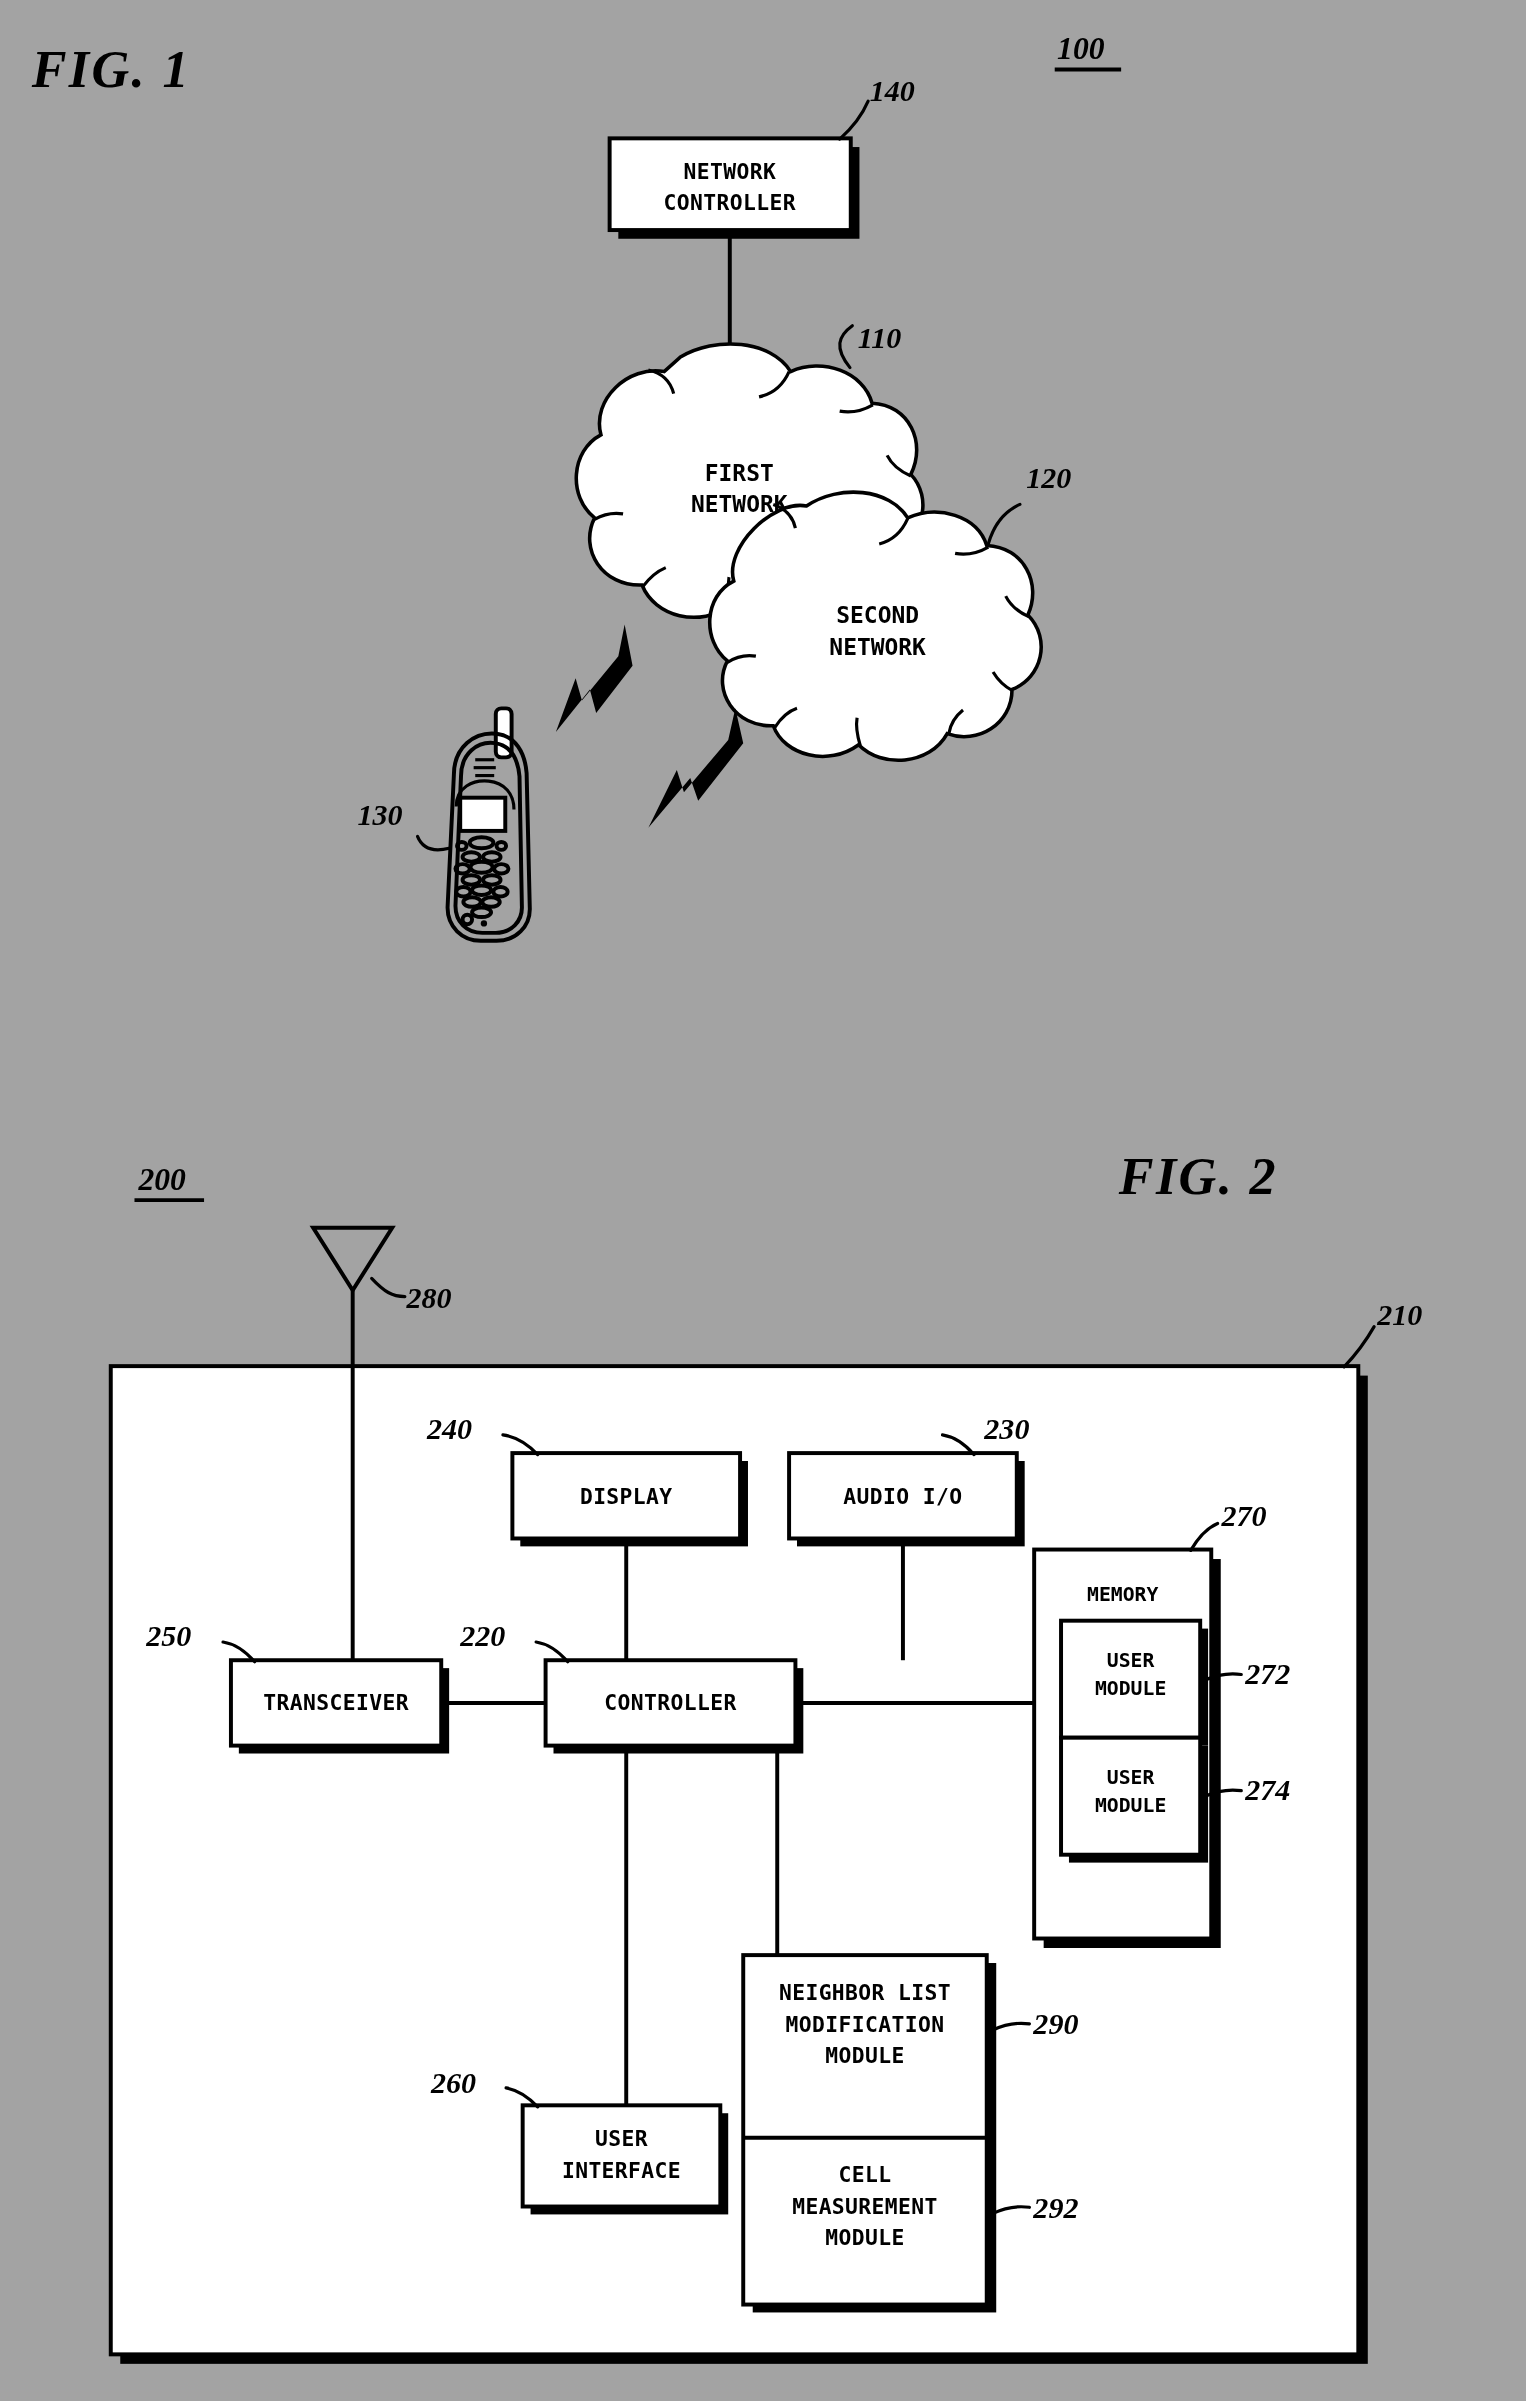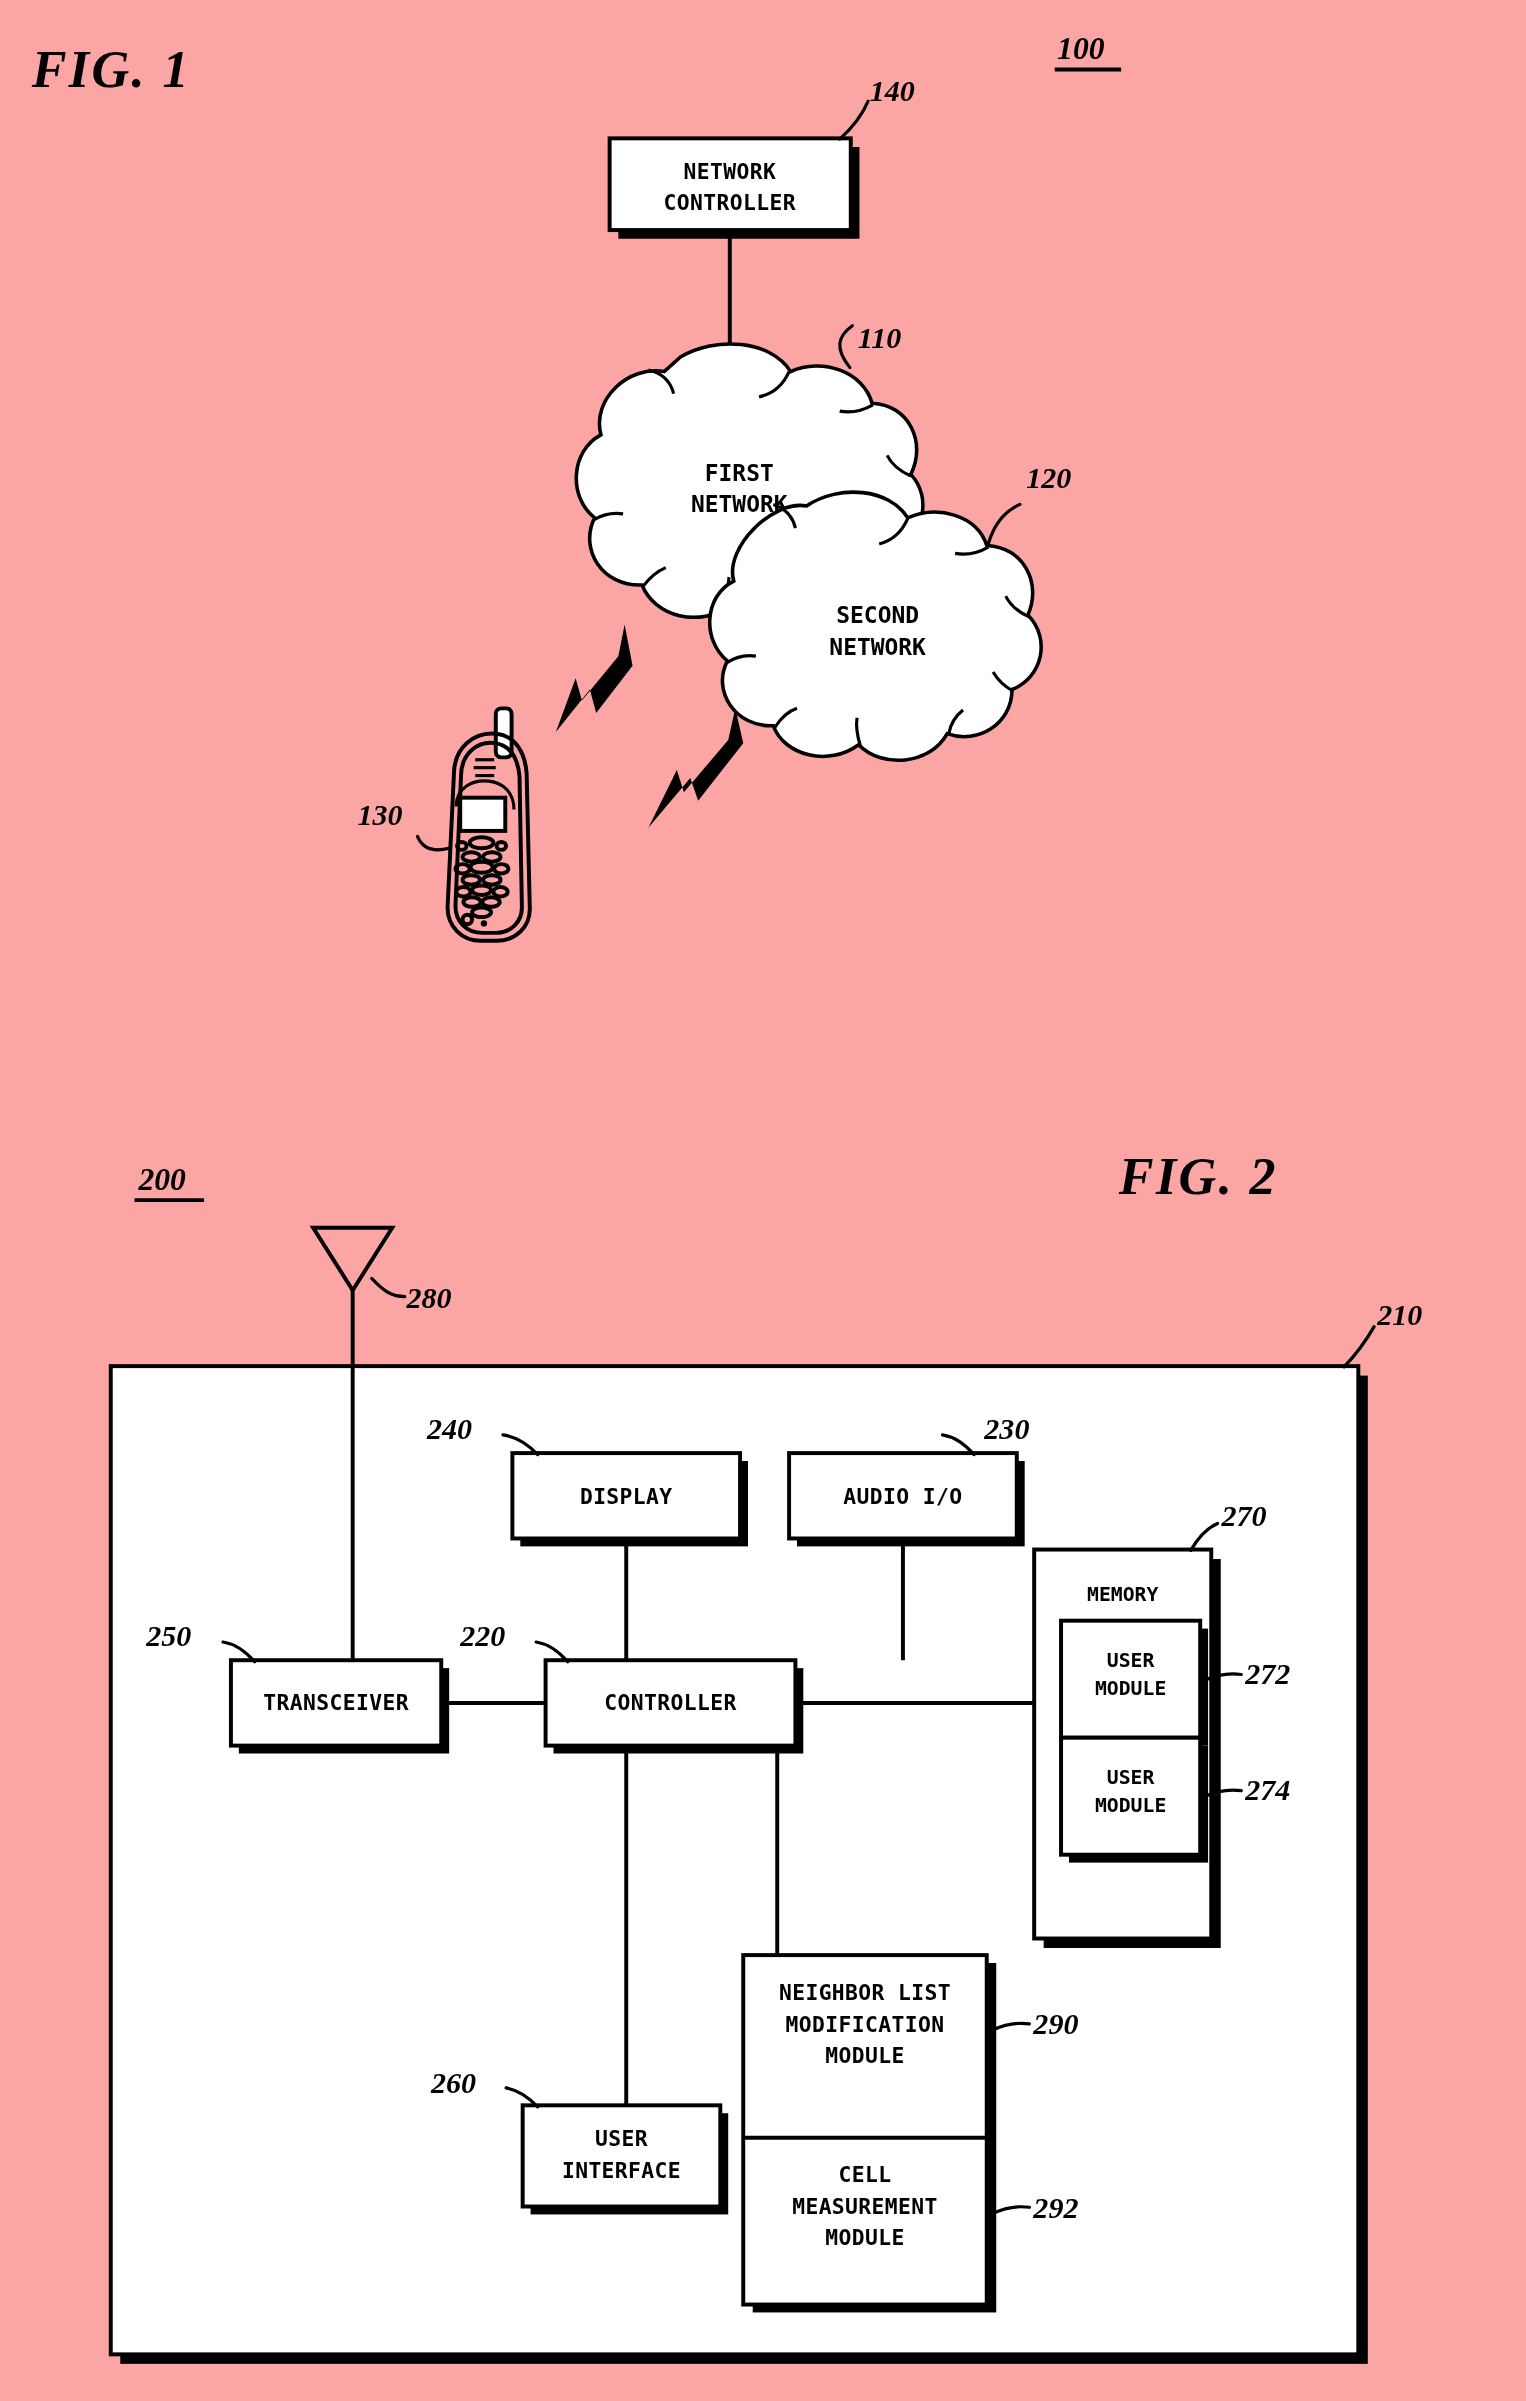--- a/index.html
+++ b/index.html
@@ -4,21 +4,21 @@
 <style>
   html, body {
     margin: 0;
     padding: 0;
     background: #ffffff;
   }
   #sheet {
     position: relative;
     width: 1526px;
     height: 2401px;
-    background: #fca5a5;
+    background: #a3a3a3;
     overflow: hidden;
     font-family: "Liberation Sans", sans-serif;
   }
   #sheet svg {
     position: absolute;
     top: 0;
     left: 0;
     width: 1526px;
     height: 2401px;
   }

